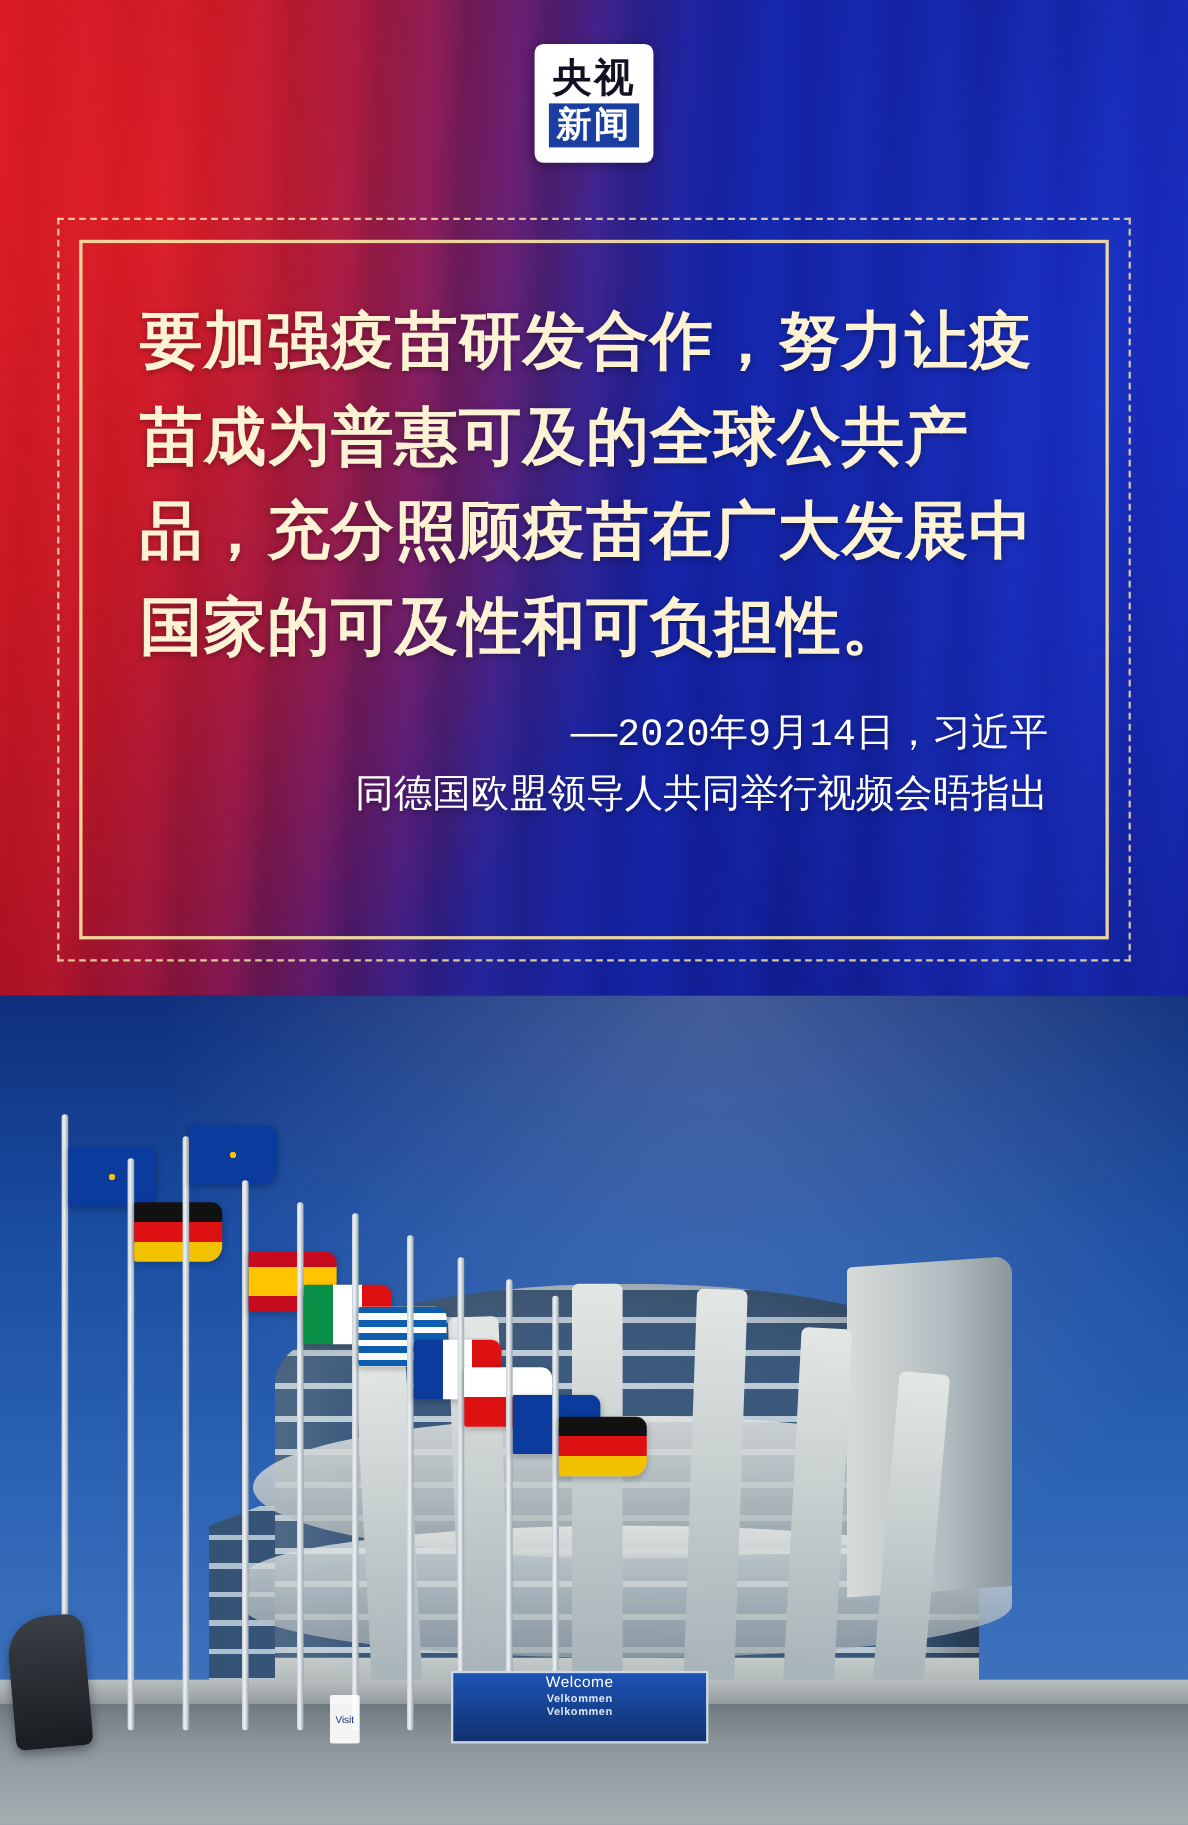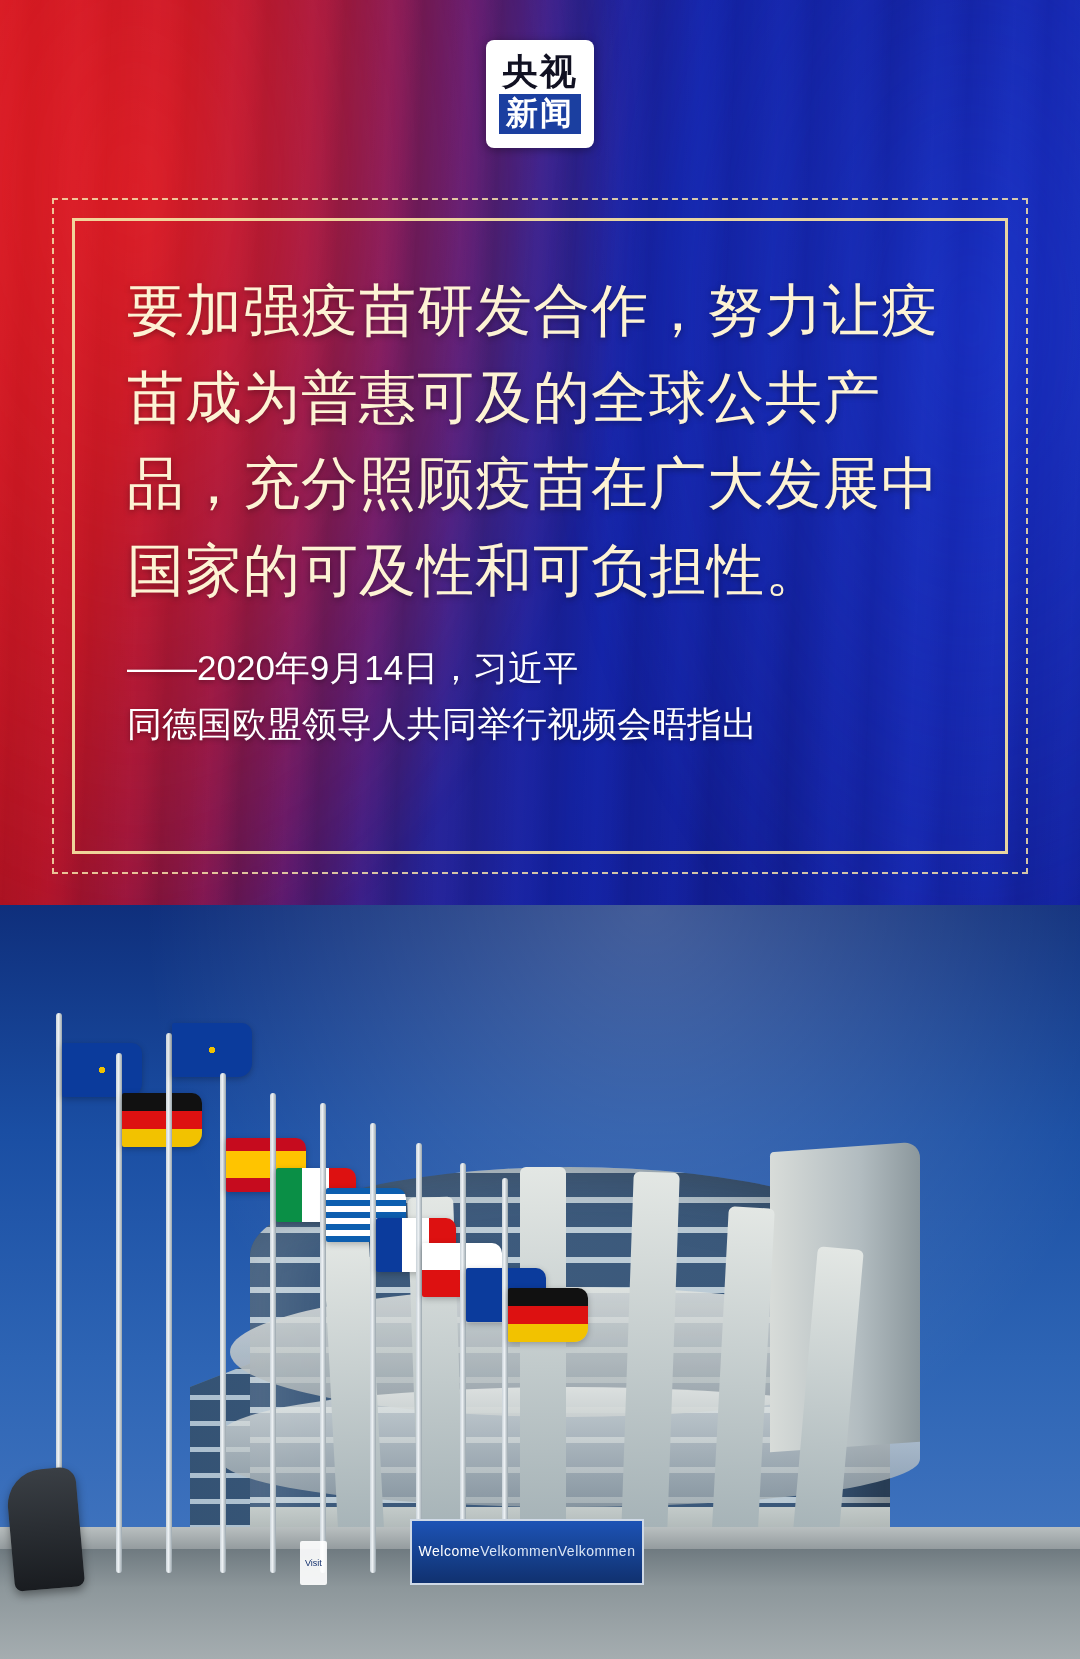--- a/index.html
+++ b/index.html
@@ -119,33 +119,33 @@
     border: 3px solid rgba(243,222,160,0.95);
     box-sizing: border-box;
     padding: 46px 52px 30px 52px;
     display: flex;
     flex-direction: column;
     justify-content: flex-start;
   }
   .quote-text {
     color: #fdf3d4;
     font-size: 57px;
-    font-weight: normal;
+    font-weight: bold;
     line-height: 1.52;
     letter-spacing: 1px;
     text-shadow: 0 2px 6px rgba(0,0,0,0.35);
     font-family: "DejaVu Sans", "Liberation Sans", sans-serif;
   }
   .quote-attr {
     margin-top: 26px;
     color: #ffffff;
     font-size: 35px;
     line-height: 1.62;
-    text-align: left;
-    font-family: Liberation Sans, sans-serif;
+    text-align: right;
+    font-family: Liberation Mono, monospace;
     text-shadow: 0 2px 5px rgba(0,0,0,0.35);
   }
 
   
   .photo {
     position: absolute;
     left: 0;
     right: 0;
     top: 905px;
     height: 754px;
@@ -297,29 +297,28 @@
   }
   .banner-board {
     position: absolute;
     left: 410px;
     bottom: 74px;
     width: 230px;
     height: 62px;
     background: linear-gradient(180deg, #1d53b5, #10316f);
     border: 2px solid #cfd9e6;
     display: flex;
-    flex-direction: row;
+    flex-direction: column;
     align-items: center;
-    justify-content: center;
     color: #fff;
     font-size: 14px;
     line-height: 1.25;
     letter-spacing: 0.5px;
   }
-  .board-sub { font-size: 14px; color: #dbe6f5; }
+  .board-sub { font-size: 10px; color: #dbe6f5; font-weight: bold; }
   .small-sign {
     position: absolute;
     bottom: 74px;
     background: rgba(255,255,255,0.9);
     color: #13306e;
     font-size: 9px;
     padding: 17px 5px;
     border-radius: 2px;
   }
 </style>

